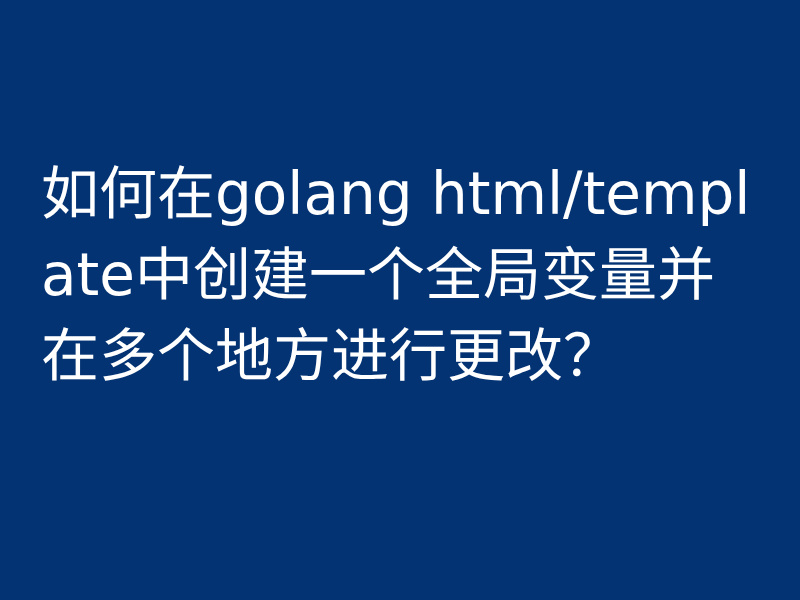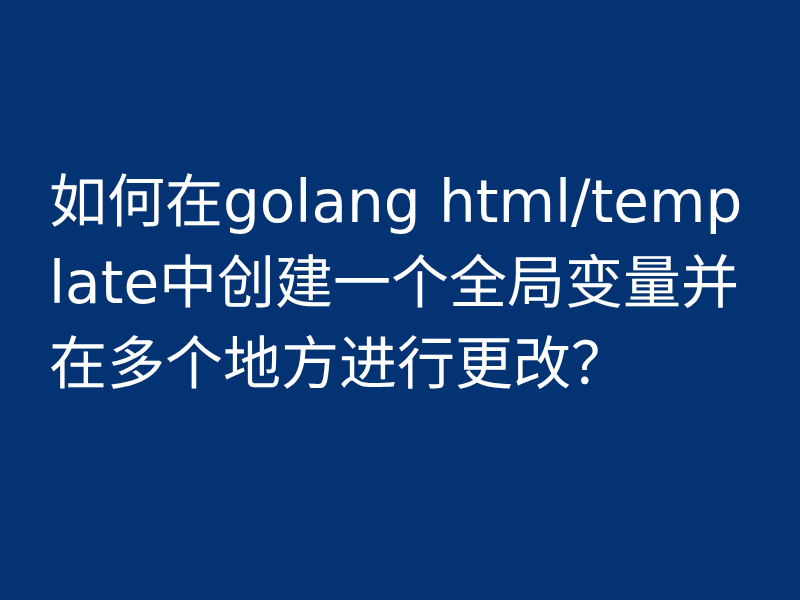--- a/index.html
+++ b/index.html
@@ -26,21 +26,21 @@
   }
 
   .title-block {
     position: absolute;
     left: 33px;
     top: 146px;
     width: 740px;
   }
 
   .title-text {
-    margin: 16px;
+    margin: 8px;
     padding: 0;
     color: #ffffff;
     font-family: "DejaVu Sans", "Liberation Sans", sans-serif;
     font-weight: 400;
     font-size: 58px;
     line-height: 81px;
     letter-spacing: 0px;
     word-break: break-all;
     overflow-wrap: break-word;
     white-space: normal;

